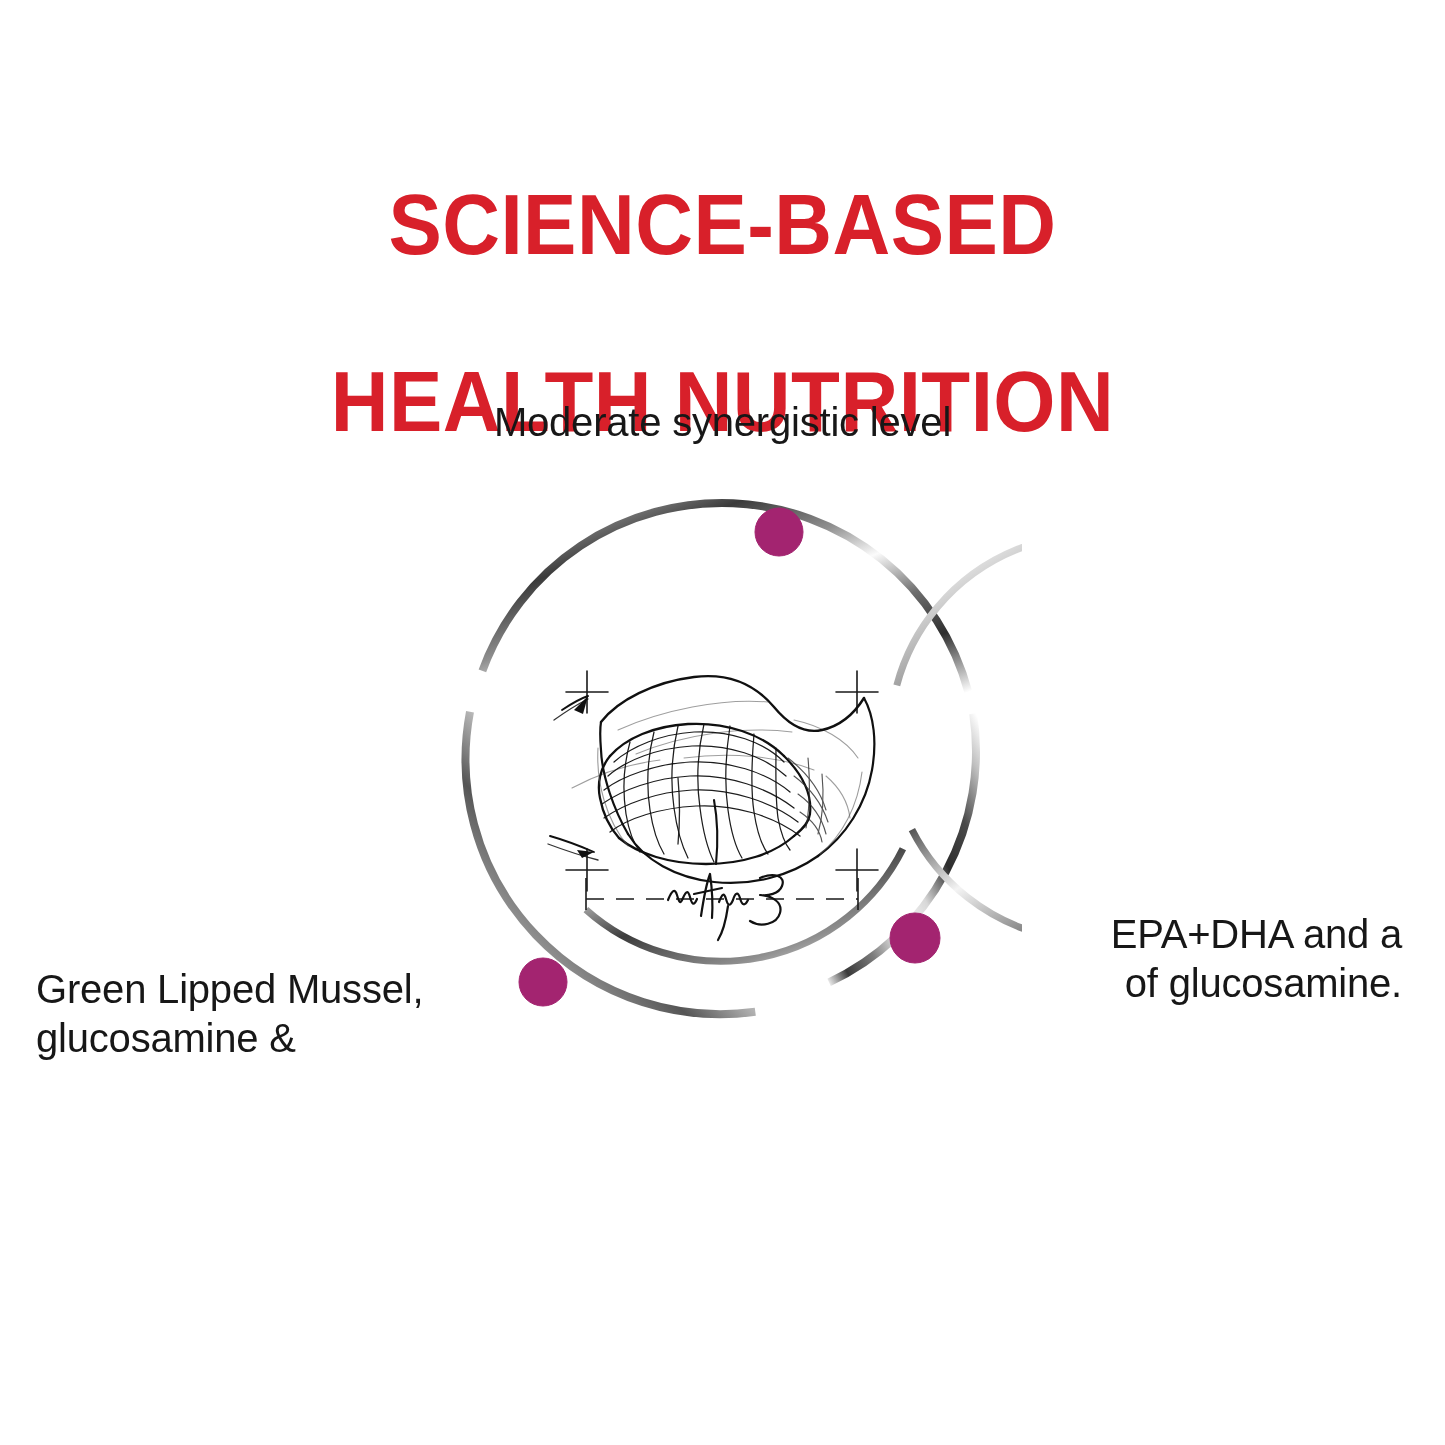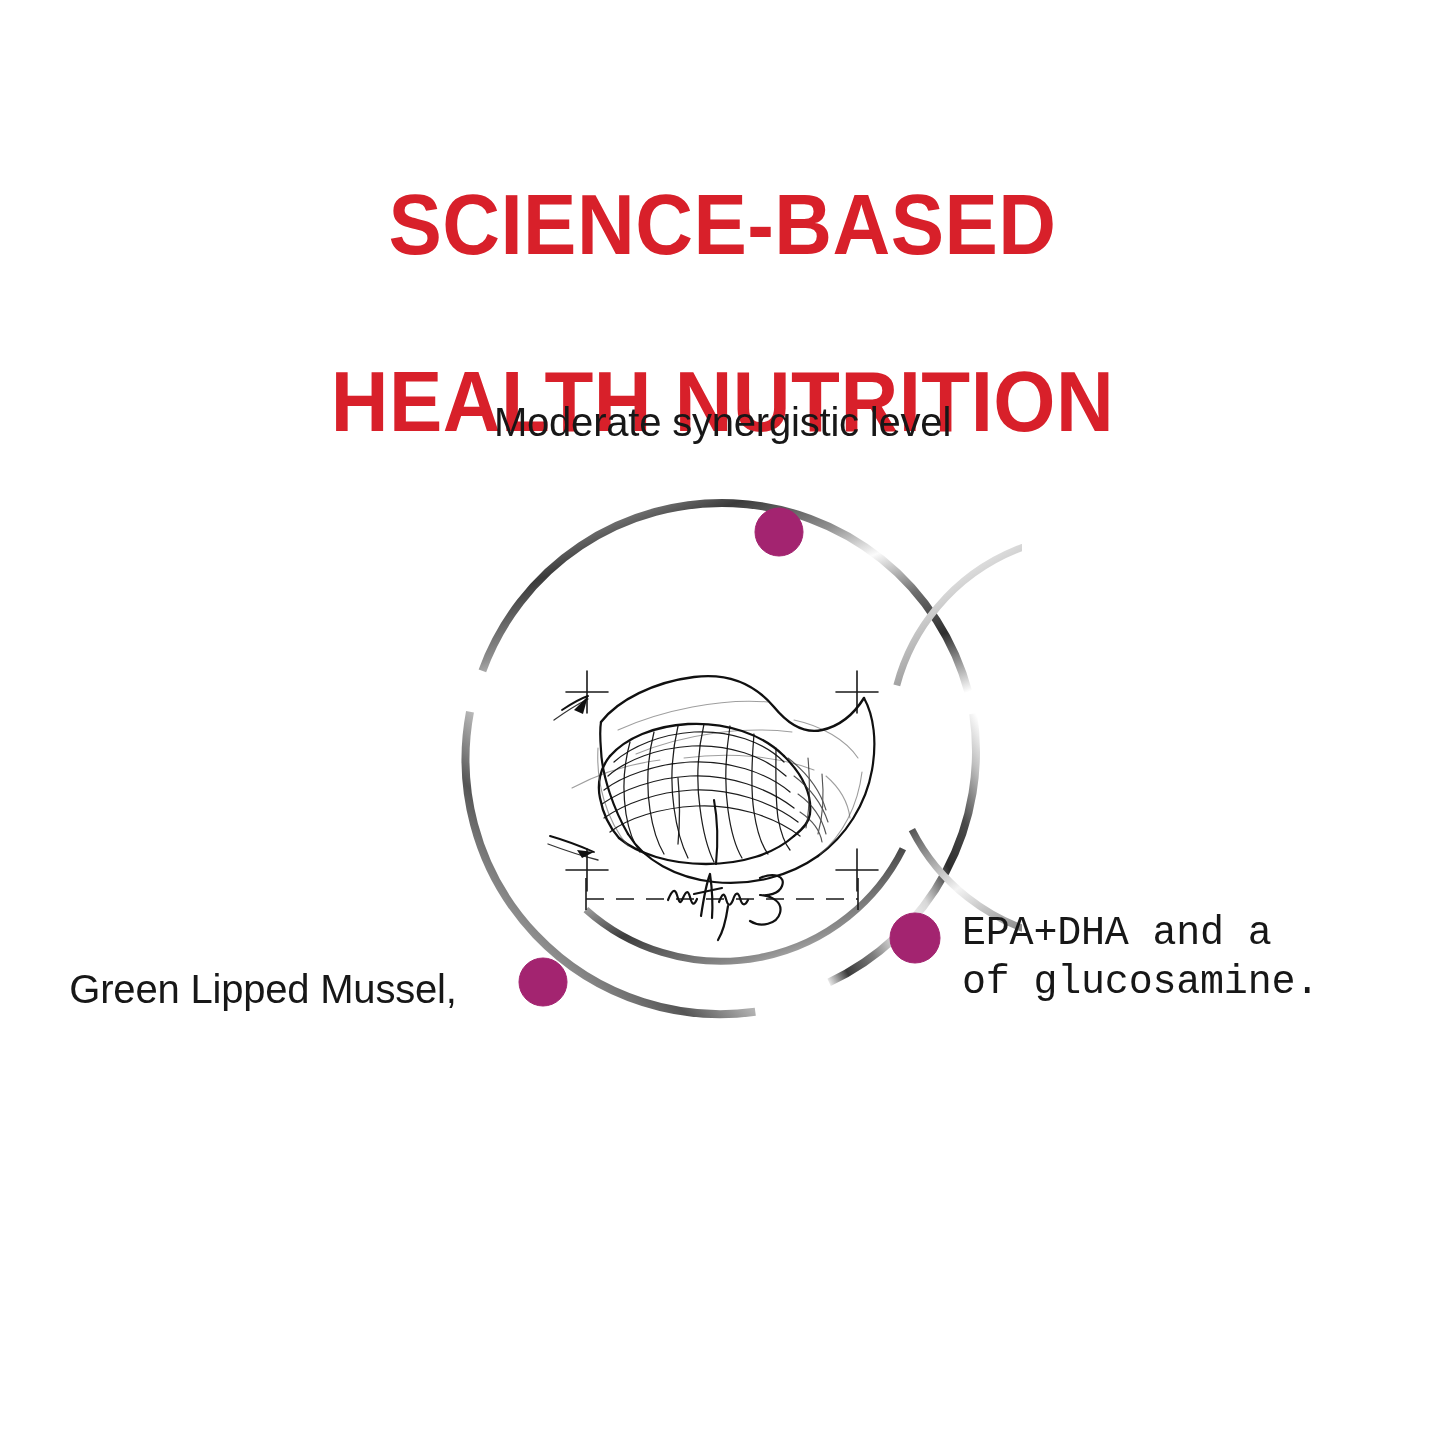--- a/index.html
+++ b/index.html
@@ -70,31 +70,29 @@
     letter-spacing: -0.2px;
     user-select: none;
   }
   #callout-top {
     left: 0;
     top: 398px;
     width: 1445px;
     text-align: center;
   }
   #callout-left {
-    left: 28px;
+    left: 36px;
     top: 965px;
     width: 470px;
-    text-align: center;
   }
   #callout-right {
     left: 962px;
     top: 910px;
     width: 440px;
-    text-align: left;
-    font-family: Liberation Mono, monospace;
+    text-align: right;
   }
   .callout .ln {
     display: block;
     white-space: nowrap;
   }
 </style>
 </head>
 <body style="background: rgb(255, 255, 255);">
 
 <div id="stage" style="background: rgb(255, 255, 255);">
@@ -294,20 +292,21 @@
       </g>
     </svg>
   </div>
 
   <div class="callout" id="callout-top">
     <span class="ln">Moderate synergistic level</span>
   </div>
 
   <div class="callout" id="callout-left">
     <span class="ln">Green Lipped Mussel,</span>
+    <span class="ln">glucosamine &amp;</span>
   </div>
 
   <div class="callout" id="callout-right">
     <span class="ln">EPA+DHA and a</span>
     <span class="ln">of glucosamine.</span>
   </div>
 
 </div>
 
 </body></html>

